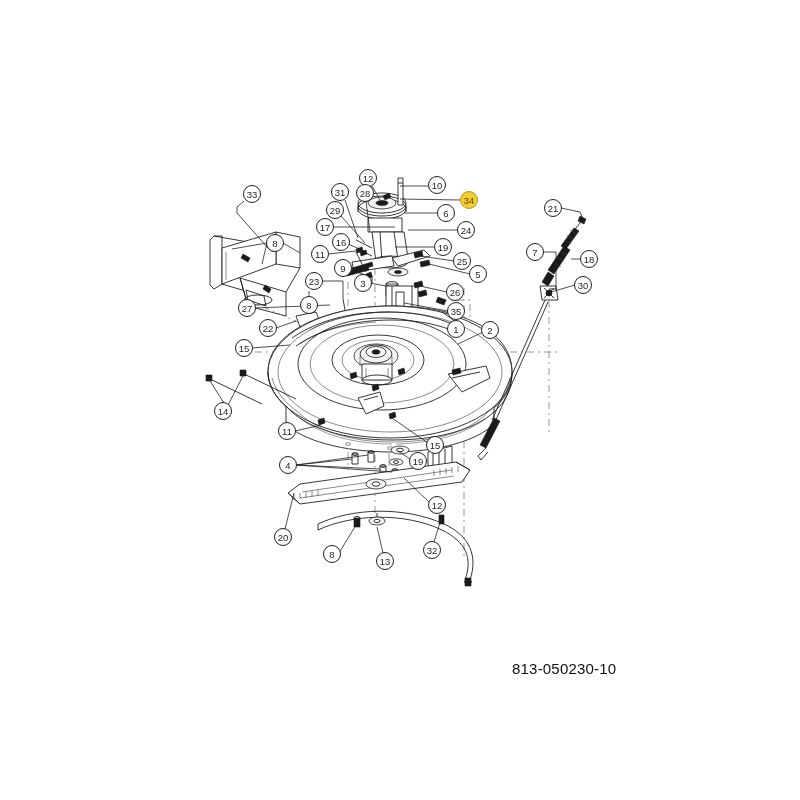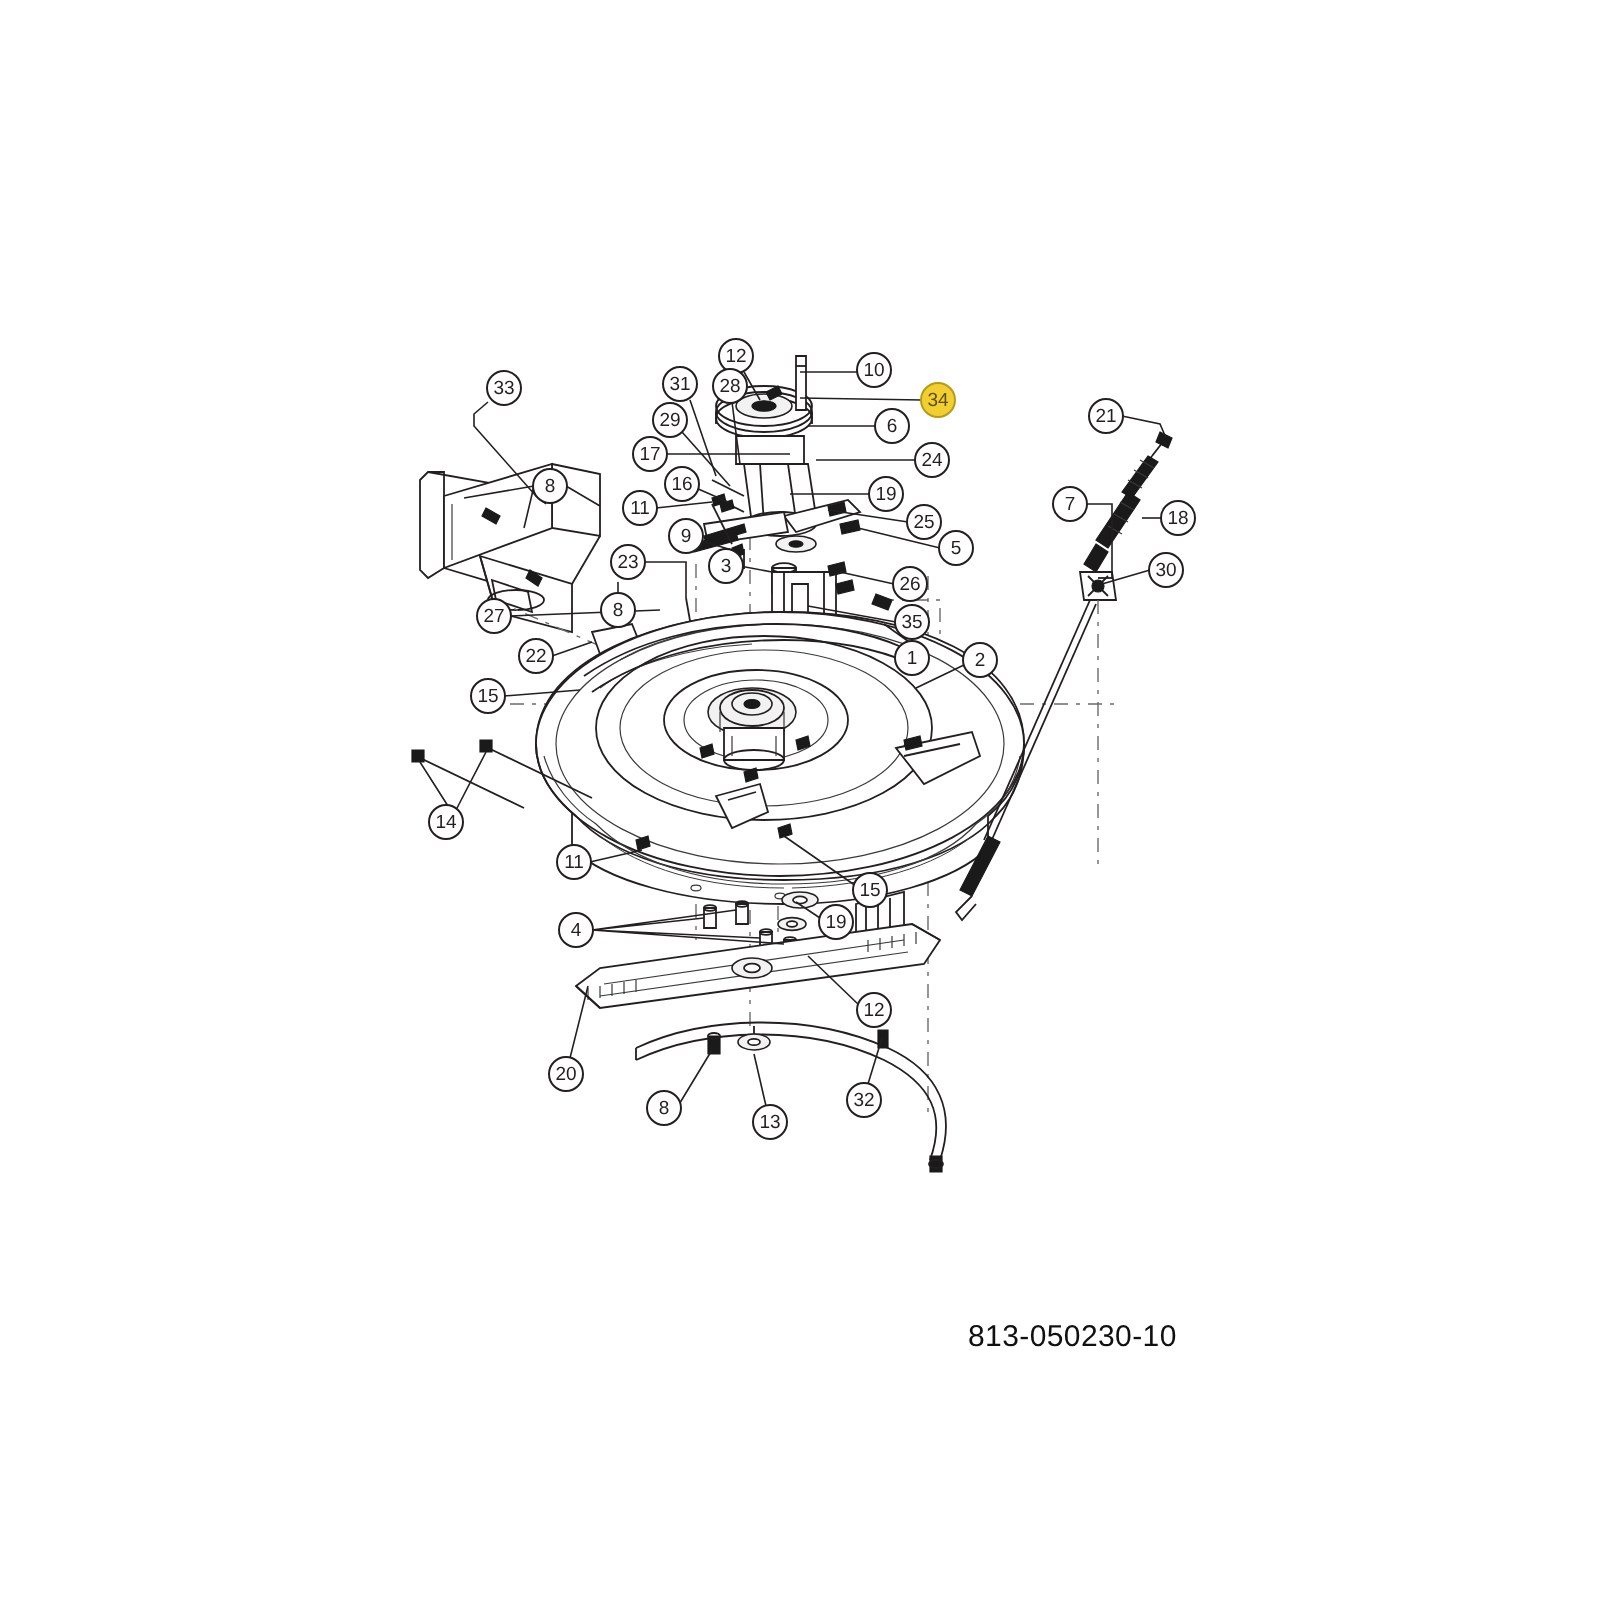--- a/index.html
+++ b/index.html
@@ -21,21 +21,21 @@
     width: 800px;
     height: 800px;
   }
   svg.diagram {
     display: block;
     width: 800px;
     height: 800px;
   }
   .partnum {
     position: absolute;
-    left: 484px;
+    left: 512px;
     top: 660px;
     font-size: 15px;
     letter-spacing: 0.2px;
     color: #101010;
     font-family: "Liberation Sans", sans-serif;
     white-space: nowrap;
   }
   .cal-circle {
     fill: #ffffff;
     stroke: #231f20;

